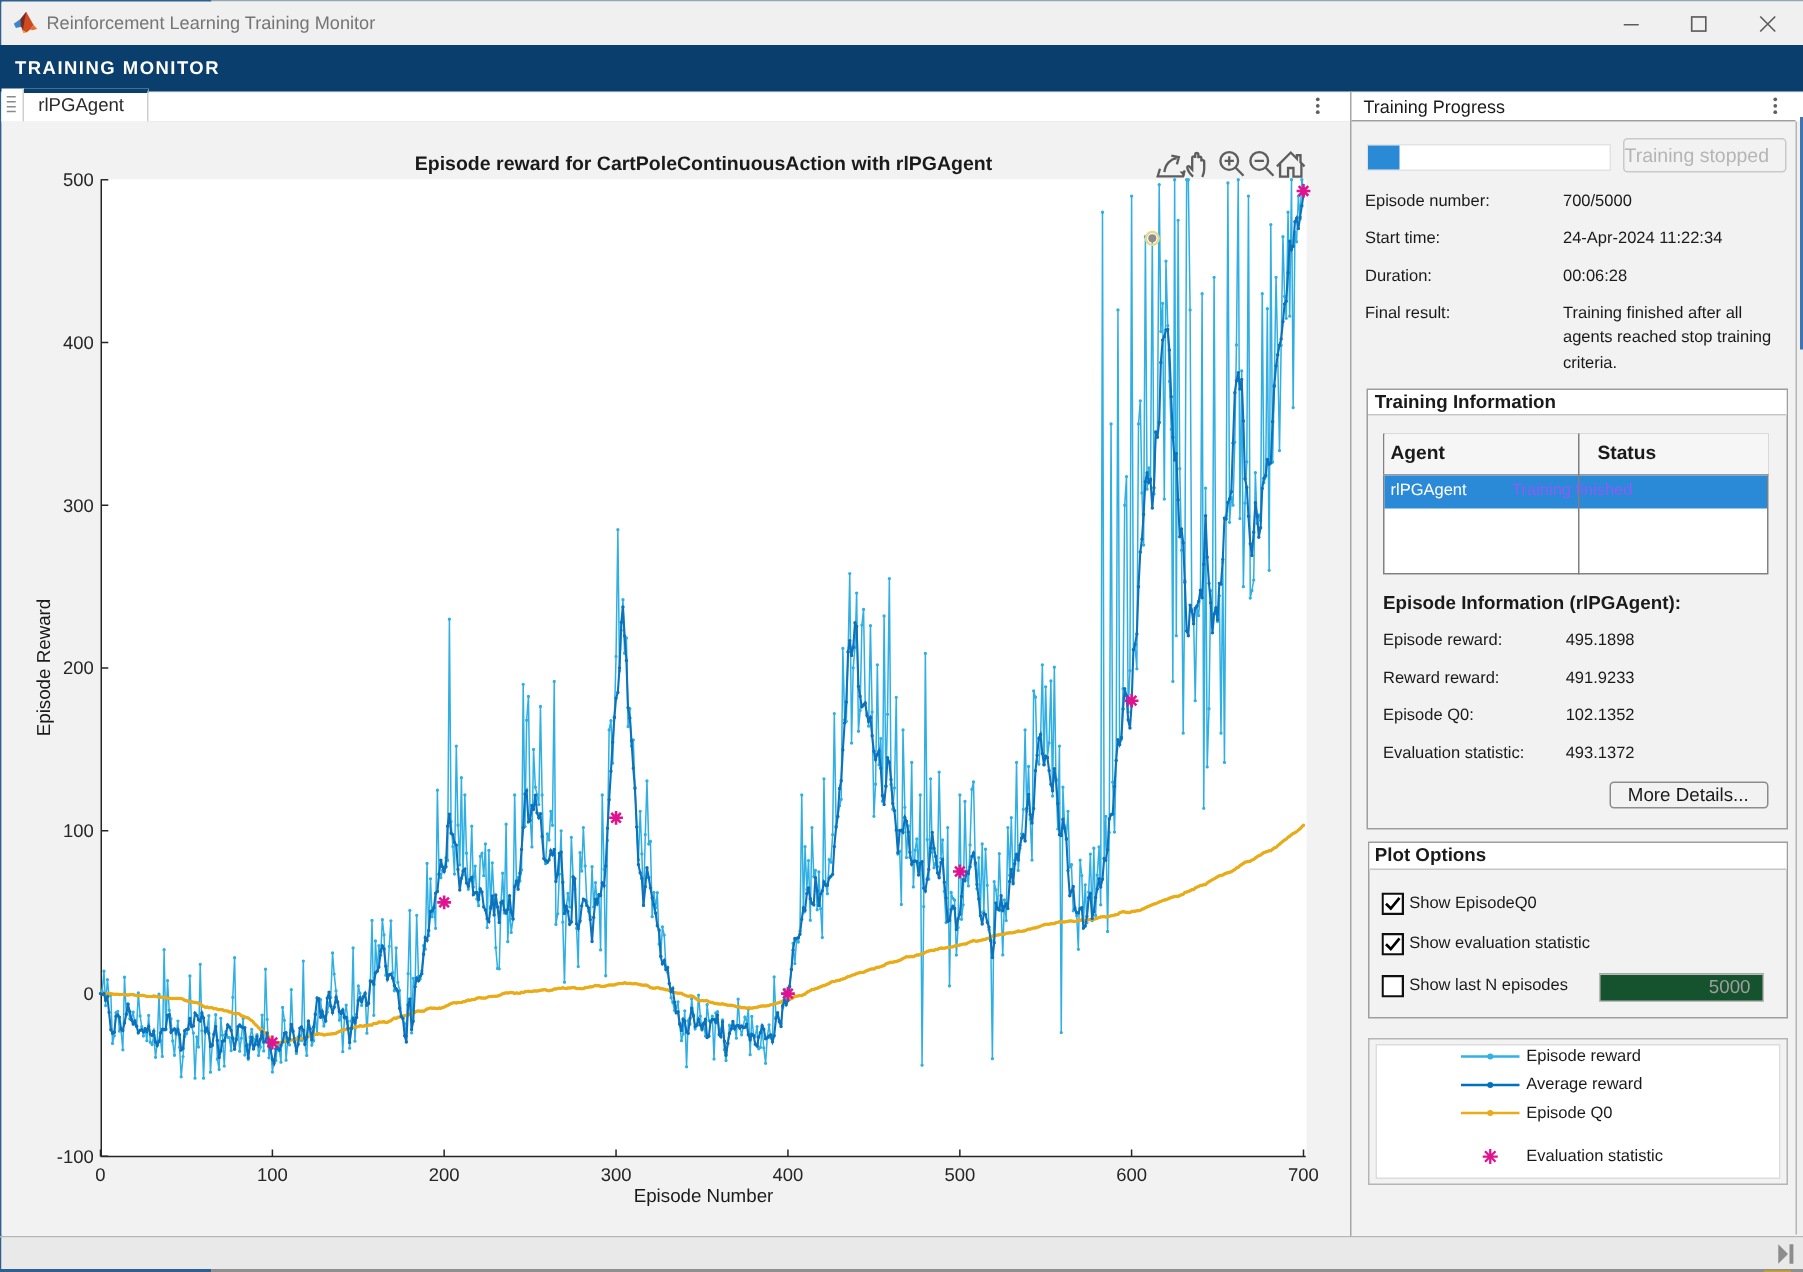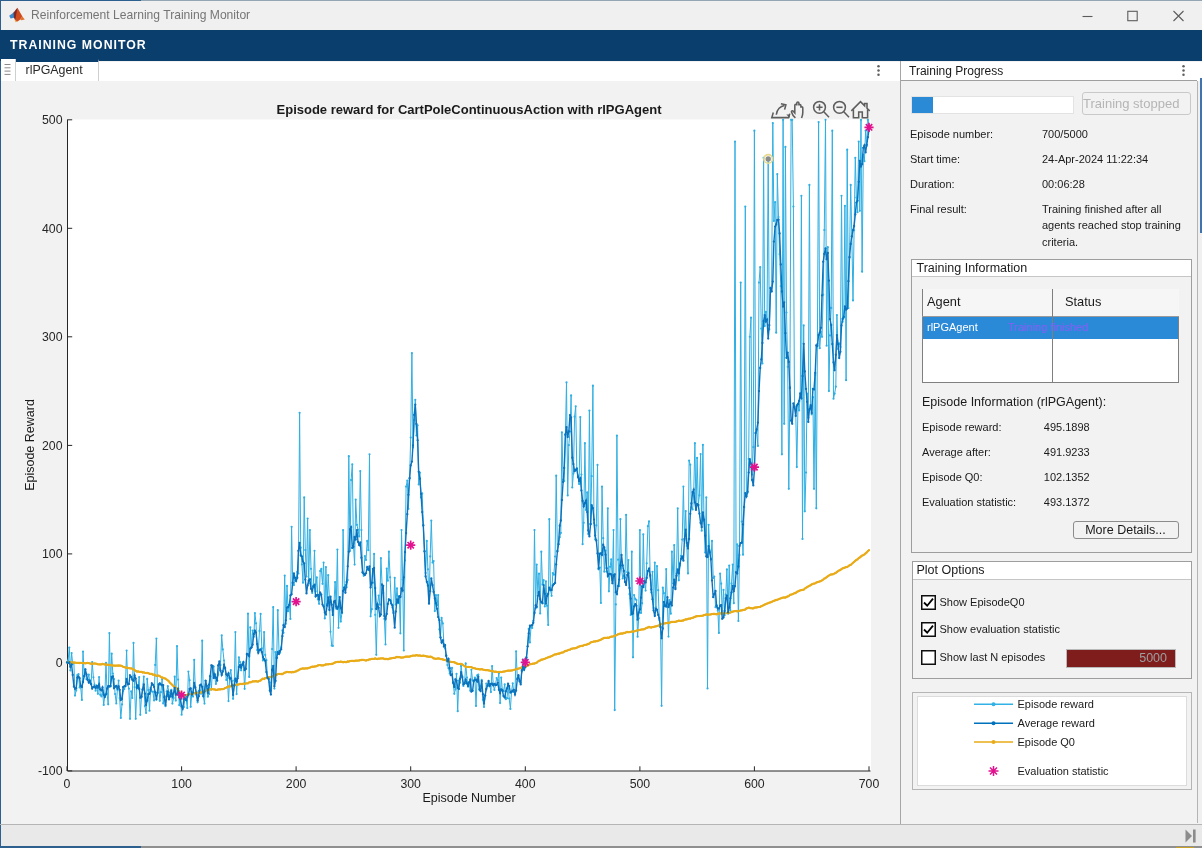--- a/index.html
+++ b/index.html
@@ -1,17 +1,17 @@
 <!DOCTYPE html>
 <html><head><meta charset="utf-8"><style>
 html,body{margin:0;padding:0}
 body{width:1202px;height:848px;position:relative;font-family:"Liberation Sans",sans-serif;background:#f2f2f2;overflow:hidden}
 .abs{position:absolute}
 .lbl{font-size:11px;color:#1a1a1a;white-space:nowrap}
-.hdr{font-size:12.5px;font-weight:normal;color:#1a1a1a;white-space:nowrap}
+.hdr{font-size:12.5px;font-weight:bold;color:#1a1a1a;white-space:nowrap}
 </style></head>
 <body>
 
 <div class="abs" style="left:0;top:0;width:141px;height:1.5px;background:#2d608f"></div>
 <div class="abs" style="left:141px;top:0;width:1061px;height:1px;background:#93a6b4"></div>
 <div class="abs" style="left:0;top:0;width:1px;height:848px;background:#2d608f"></div>
 
 <div class="abs" style="left:1px;top:1px;width:1201px;height:29px;background:#f0f0f0"></div>
 <svg class="abs" style="left:9px;top:6.5px" width="16" height="16" viewBox="0 0 16 16">
   <polygon points="0.2,8.8 4.6,5.6 7.6,7.4 5.2,10.8 1.6,11.6" fill="#3c87c9"></polygon>
@@ -168,21 +168,21 @@
 <div class="abs" style="left:922px;top:315.5px;width:257px;height:1px;background:#9a9a9a"></div>
 <div class="abs hdr" style="left:927px;top:289px;height:26.5px;line-height:26.5px;font-size:12.8px">Agent</div>
 <div class="abs hdr" style="left:1065px;top:289px;height:26.5px;line-height:26.5px;font-size:12.8px">Status</div>
 <div class="abs" style="left:923px;top:316.5px;width:255px;height:22px;background:#2a8ad8"></div>
 <div class="abs" style="left:1051.5px;top:289px;width:1px;height:94px;background:#7f7f7f"></div>
 <div class="abs lbl" style="left:927px;top:316.5px;height:21.5px;line-height:21.5px;color:#fff">rlPGAgent</div>
 <div class="abs lbl" style="left:1008px;top:316.5px;height:21.5px;line-height:21.5px;color:#8b5cf6">Training finished</div>
 <div class="abs hdr" style="left:922px;top:395px">Episode Information (rlPGAgent):</div>
 <div class="abs lbl" style="left:922px;top:420.5px">Episode reward:</div>
 <div class="abs lbl" style="left:1043.8px;top:420.5px">495.1898</div>
-<div class="abs lbl" style="left:922px;top:445.5px">Average after:</div>
+<div class="abs lbl" style="left:922px;top:445.5px">Reward reward:</div>
 <div class="abs lbl" style="left:1043.8px;top:445.5px">491.9233</div>
 <div class="abs lbl" style="left:922px;top:470.5px">Episode Q0:</div>
 <div class="abs lbl" style="left:1043.8px;top:470.5px">102.1352</div>
 <div class="abs lbl" style="left:922px;top:495.5px">Evaluation statistic:</div>
 <div class="abs lbl" style="left:1043.8px;top:495.5px">493.1372</div>
 <div class="abs" style="left:1072.5px;top:520.5px;width:106px;height:18.5px;border:1px solid #8c8c8c;border-radius:3px;box-sizing:border-box;text-align:center;line-height:16.5px;font-size:12.5px;color:#1a1a1a">More Details...</div>
 
 <div class="abs" style="left:912px;top:561px;width:280px;height:117.5px;border:1px solid #9e9e9e;box-sizing:border-box"></div>
 <div class="abs" style="left:913px;top:562px;width:278px;height:17px;background:#fff;border-bottom:1px solid #c6c6c6"></div>
 <div class="abs hdr" style="left:916.5px;top:562px;height:17px;line-height:17px">Plot Options</div>
@@ -193,21 +193,21 @@
 <div class="abs lbl" style="left:939.5px;top:595px;height:15px;line-height:15px">Show EpisodeQ0</div>
 <svg class="abs" style="left:920.5px;top:621.5px" width="15" height="15" viewBox="0 0 15 15">
   <rect x="0.75" y="0.75" width="13.5" height="13.5" fill="#fff" stroke="#0f0f0f" stroke-width="1.5"></rect>
   <path d="M3 7.5 L6.2 10.7 L12 3.6" fill="none" stroke="#000" stroke-width="1.8"></path>
 </svg>
 <div class="abs lbl" style="left:939.5px;top:621.5px;height:15px;line-height:15px">Show evaluation statistic</div>
 <svg class="abs" style="left:920.5px;top:650px" width="15" height="15" viewBox="0 0 15 15">
   <rect x="0.75" y="0.75" width="13.5" height="13.5" fill="#fff" stroke="#0f0f0f" stroke-width="1.5"></rect>
 </svg>
 <div class="abs lbl" style="left:939.5px;top:650px;height:15px;line-height:15px">Show last N episodes</div>
-<div class="abs" style="left:1066px;top:648.5px;width:110px;height:19px;background:#7f1d1d;border:1px solid #b9b9b9;box-sizing:border-box;text-align:right;line-height:17px;font-size:12.5px;color:#9e9e9e;padding-right:8px">5000</div>
+<div class="abs" style="left:1066px;top:648.5px;width:110px;height:19px;background:#14532d;border:1px solid #b9b9b9;box-sizing:border-box;text-align:right;line-height:17px;font-size:12.5px;color:#9e9e9e;padding-right:8px">5000</div>
 
 <div class="abs" style="left:912px;top:691.5px;width:280px;height:98.5px;border:1px solid #b5b5b5;box-sizing:border-box;background:#f2f2f2"></div>
 <div class="abs" style="left:916.5px;top:696px;width:270.5px;height:90px;background:#fff;border:1px solid #dcdcdc;box-sizing:border-box"></div>
 <svg class="abs" style="left:916.5px;top:696px" width="270" height="90" viewBox="0 0 270 90">
   <g stroke-width="1.6" fill="none">
     <path d="M57 8.3 h39" stroke="#31b1e5"></path>
     <path d="M57 27.3 h39" stroke="#0072bd"></path>
     <path d="M57 46 h39" stroke="#e9ab17"></path>
   </g>
   <circle cx="76.5" cy="8.3" r="2" fill="#31b1e5"></circle>

